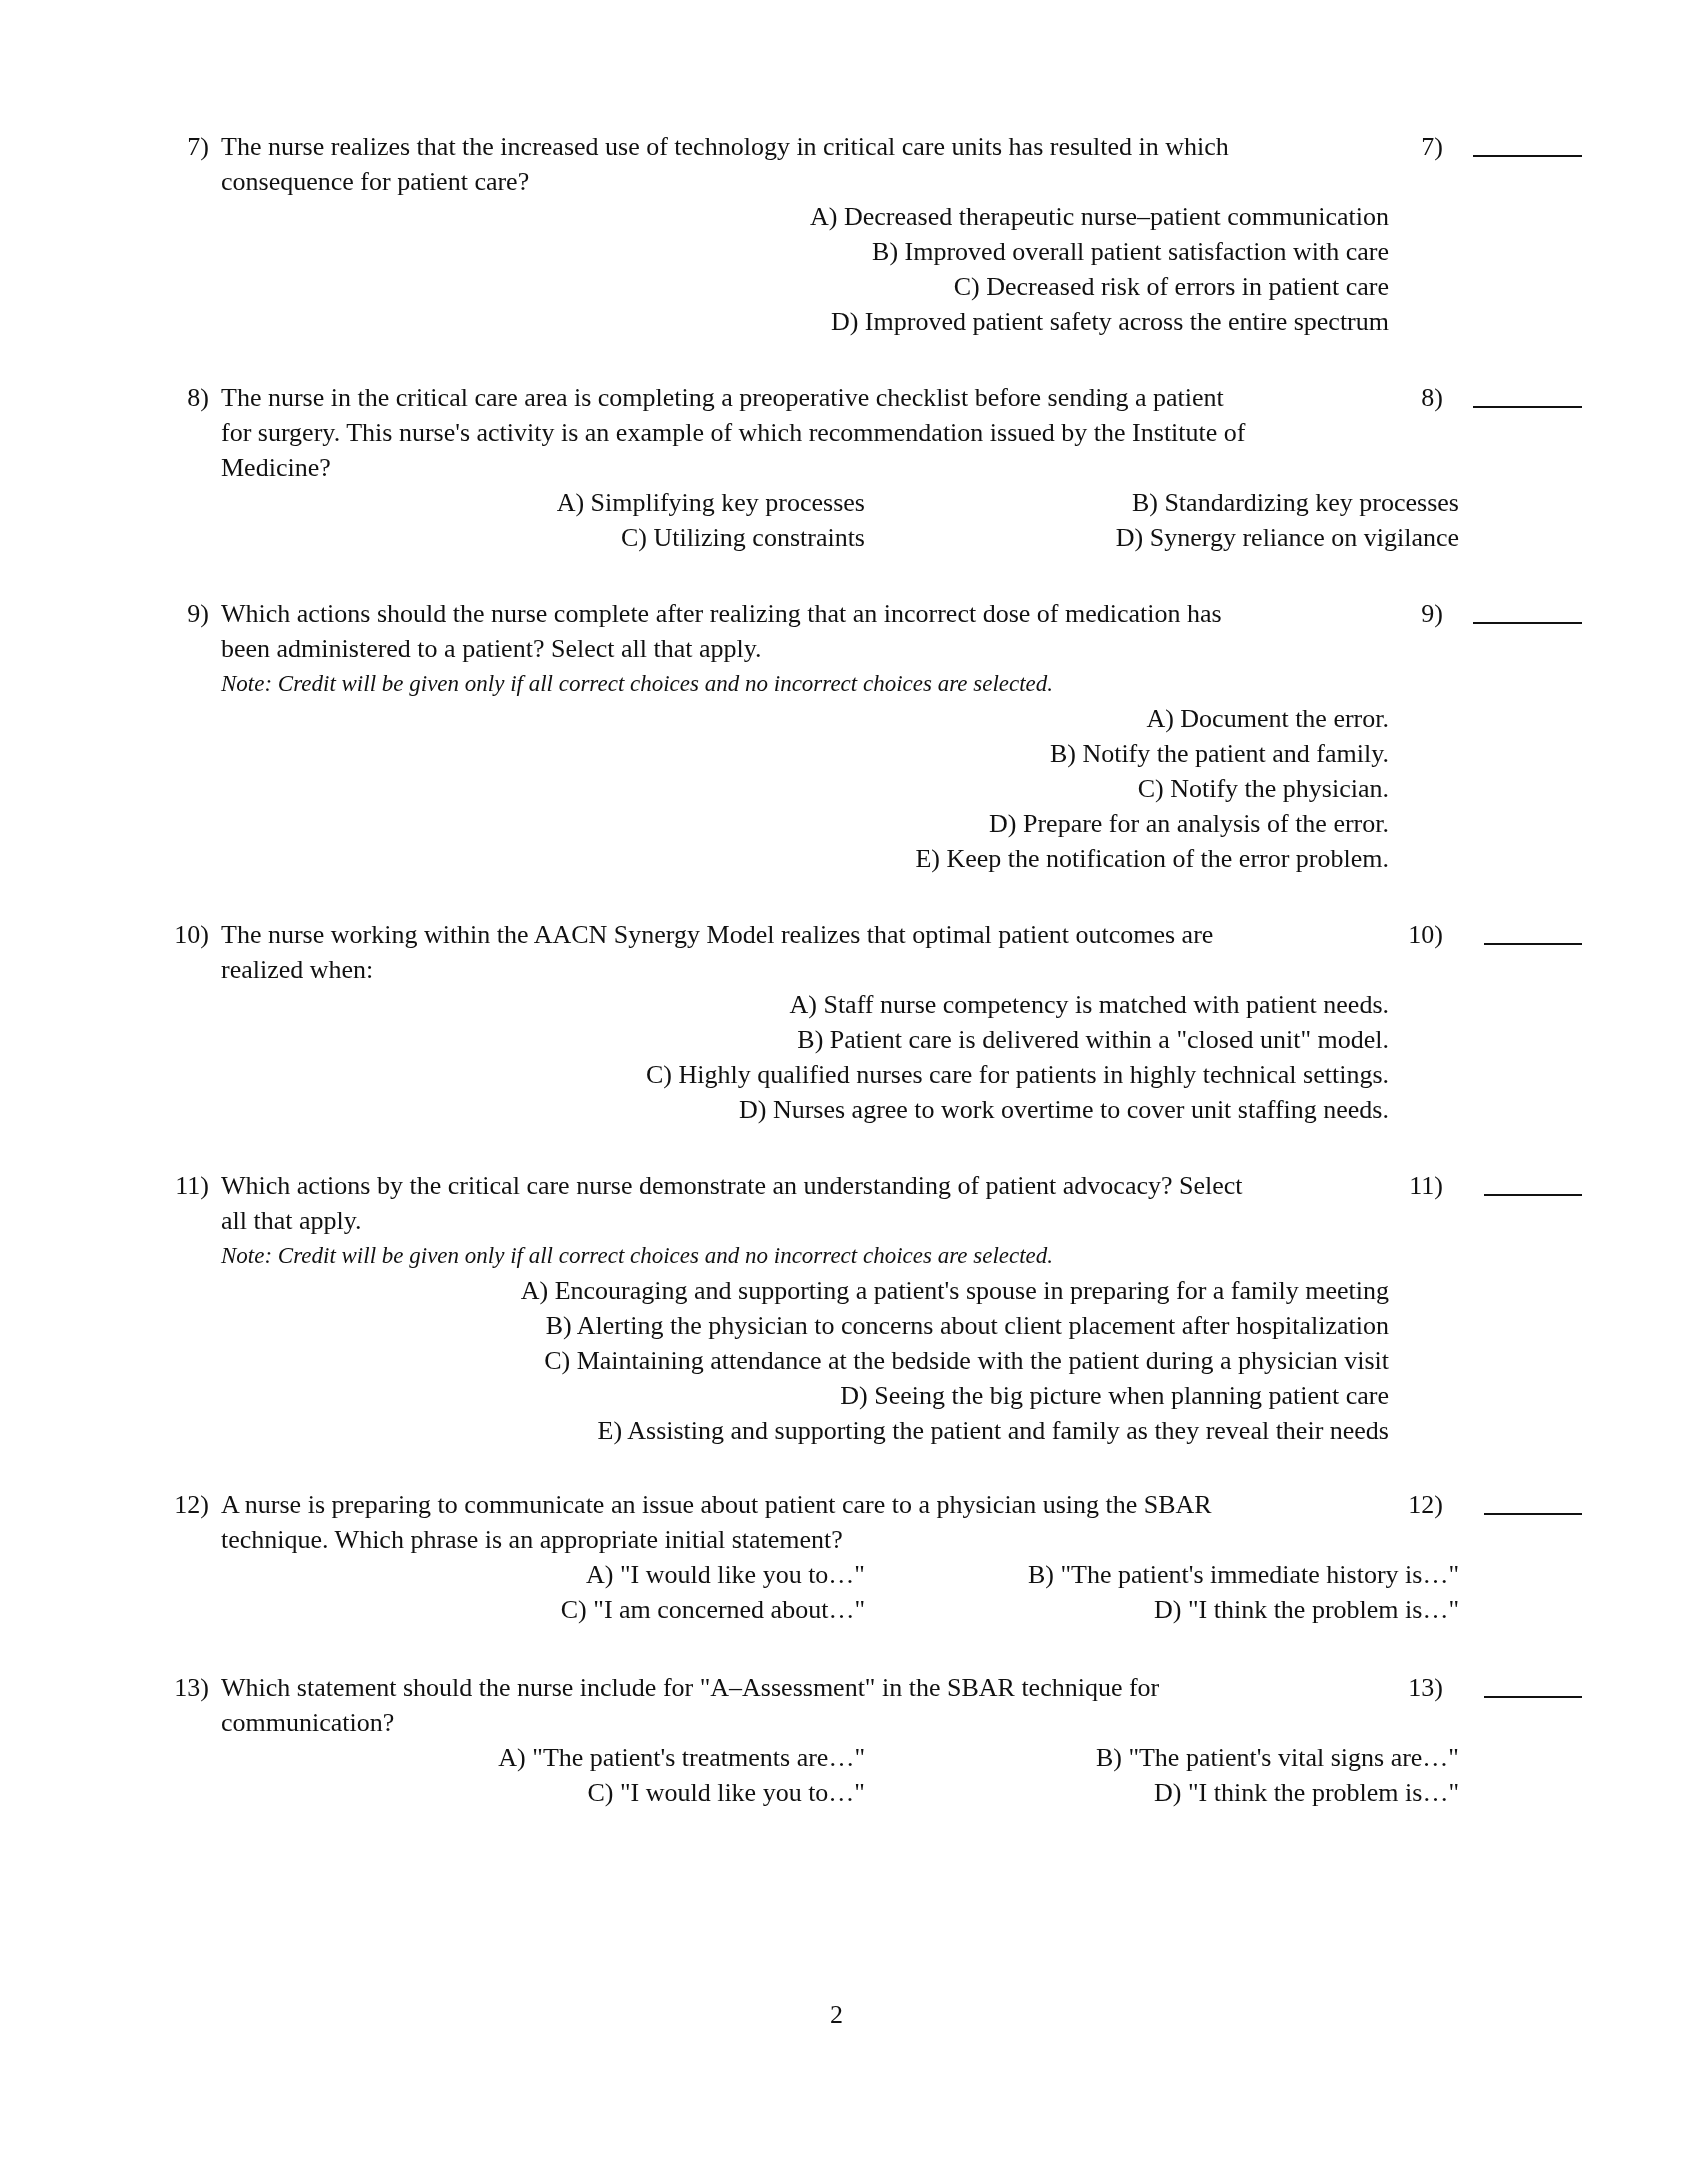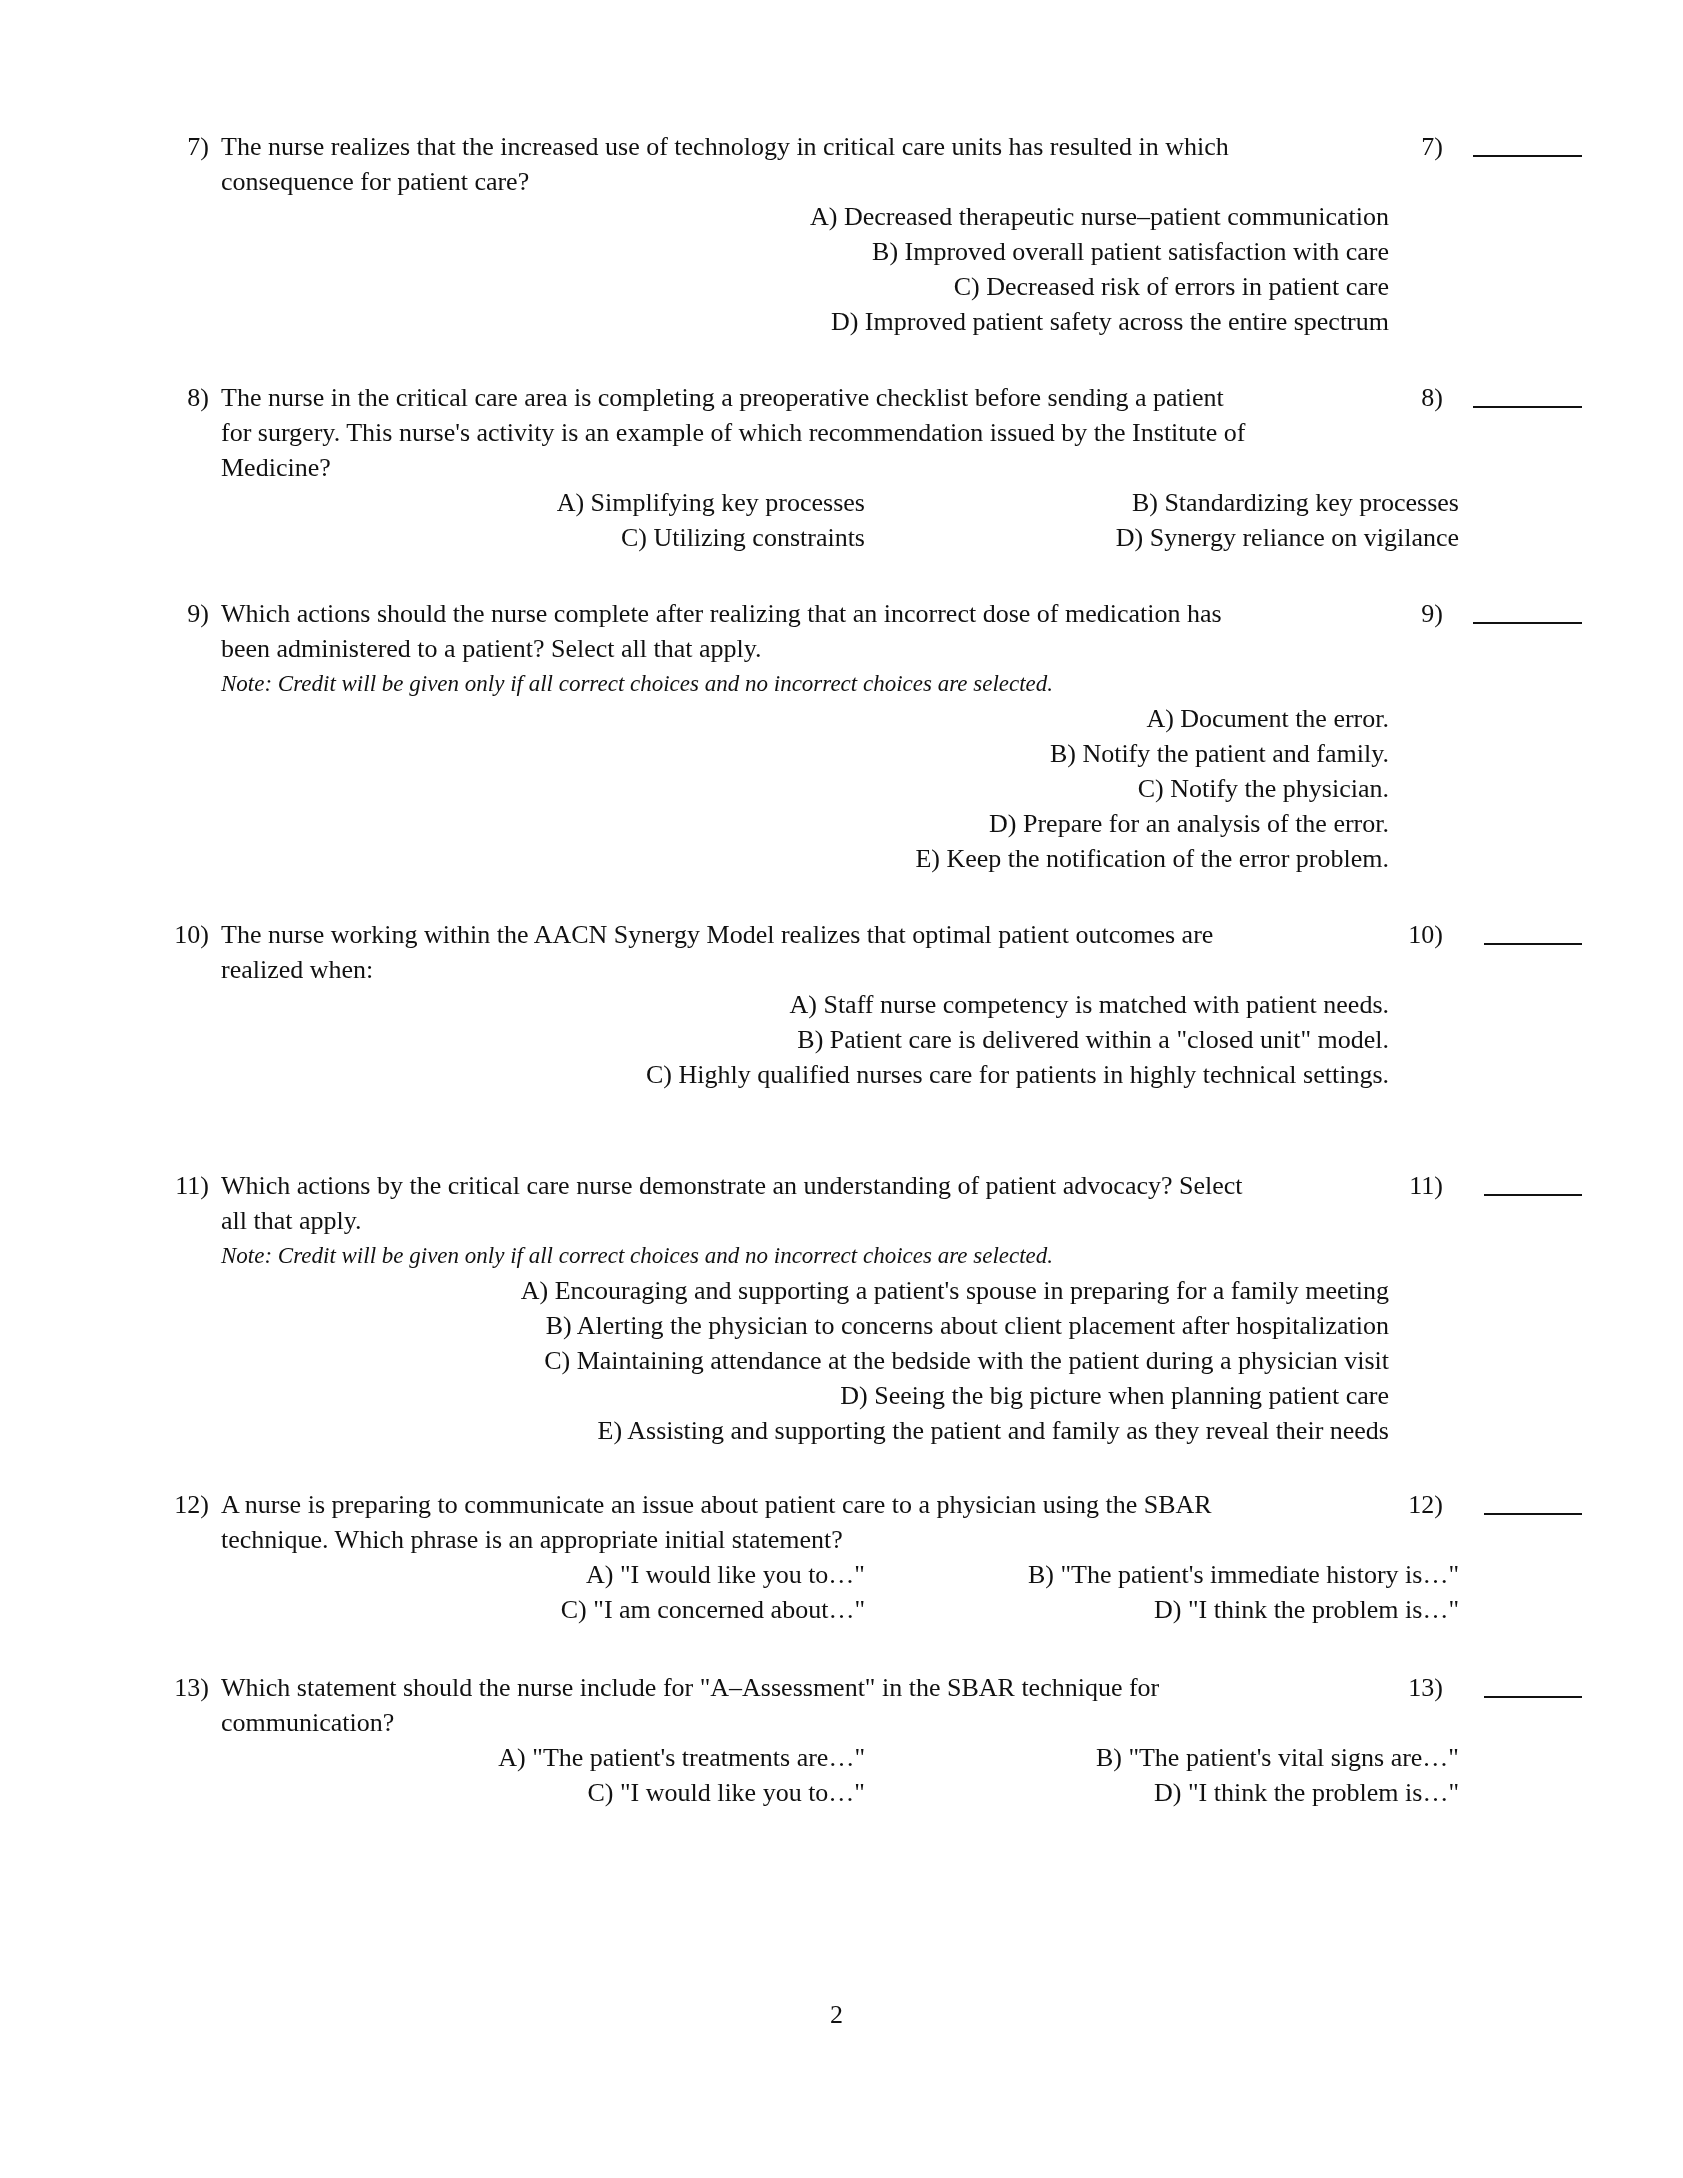--- a/index.html
+++ b/index.html
@@ -82,20 +82,21 @@
 
 <div class="q" style="top:917px;">
   <span class="qnum" style="left:150px;">10)</span>
   <div class="qtext">
     <span class="line">The nurse working within the AACN Synergy Model realizes that optimal patient outcomes are</span>
     <span class="line">realized when:</span>
     <div class="opts">
       <span class="opt"><span class="lbl">A)</span> <span>Staff nurse competency is matched with patient needs.</span></span>
       <span class="opt"><span class="lbl">B)</span> <span>Patient care is delivered within a "closed unit" model.</span></span>
       <span class="opt"><span class="lbl">C)</span> <span>Highly qualified nurses care for patients in highly technical settings.</span></span>
+      <span class="opt"><span class="lbl">D)</span> <span>Nurses agree to work overtime to cover unit staffing needs.</span></span>
     </div>
   </div>
   <div class="ans two">
     <span class="alabel">10)</span>
     <span class="blank"></span>
   </div>
 </div>
 
 <div class="q" style="top:1168px;">
   <span class="qnum" style="left:150px;">11)</span>

